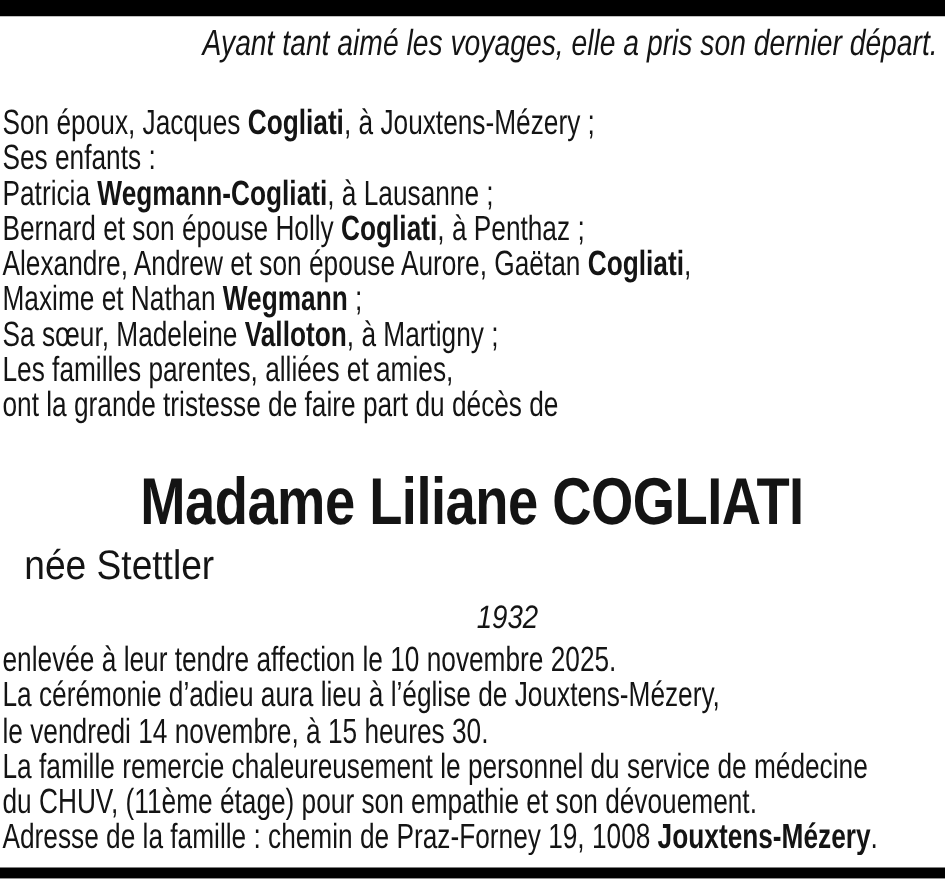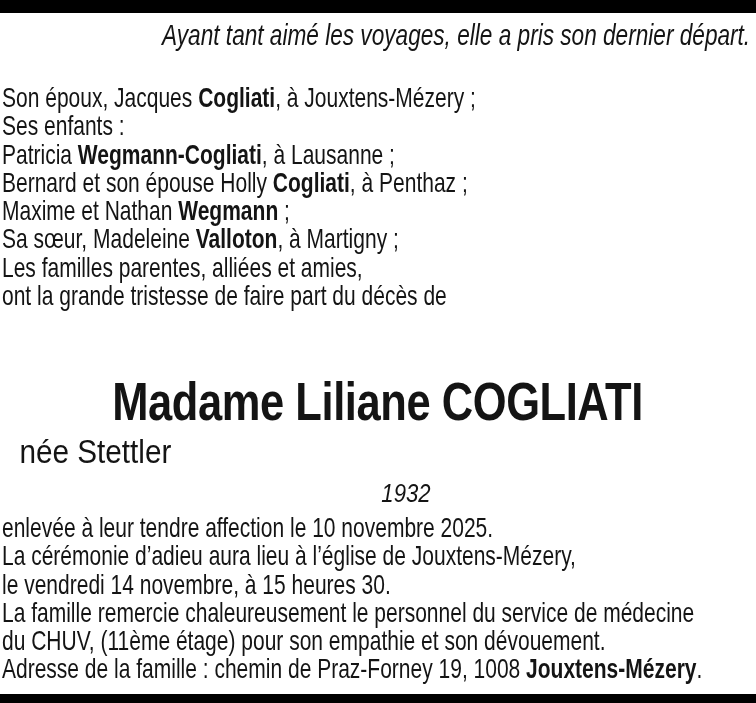--- a/index.html
+++ b/index.html
@@ -47,20 +47,21 @@
 
   <div class="quote">
     <span class="cond-r">Ayant tant aimé les voyages, elle a pris son dernier départ.</span>
   </div>
 
   <div class="family">
     <div class="line"><span class="cond-l"><span>Son époux, Jacques </span><b>Cogliati</b><span>, à Jouxtens-Mézery ;</span></span></div>
     <div class="line"><span class="cond-l"><span>Ses enfants :</span><b></b><span></span></span></div>
     <div class="line"><span class="cond-l"><span>Patricia </span><b>Wegmann-Cogliati</b><span>, à Lausanne ;</span></span></div>
     <div class="line"><span class="cond-l"><span>Bernard et son épouse Holly </span><b>Cogliati</b><span>, à Penthaz ;</span></span></div>
+    <div class="line"><span class="cond-l"><span>Alexandre, Andrew et son épouse Aurore, Gaëtan </span><b>Cogliati</b><span>,</span></span></div>
     <div class="line"><span class="cond-l"><span>Maxime et Nathan </span><b>Wegmann</b><span> ;</span></span></div>
     <div class="line"><span class="cond-l"><span>Sa sœur, Madeleine </span><b>Valloton</b><span>, à Martigny ;</span></span></div>
     <div class="line"><span class="cond-l"><span>Les familles parentes, alliées et amies,</span><b></b><span></span></span></div>
     <div class="line"><span class="cond-l"><span>ont la grande tristesse de faire part du décès de</span><b></b><span></span></span></div>
   </div>
 
   <div class="name-line">
     <span class="cond-c">Madame Liliane COGLIATI</span>
   </div>
 

